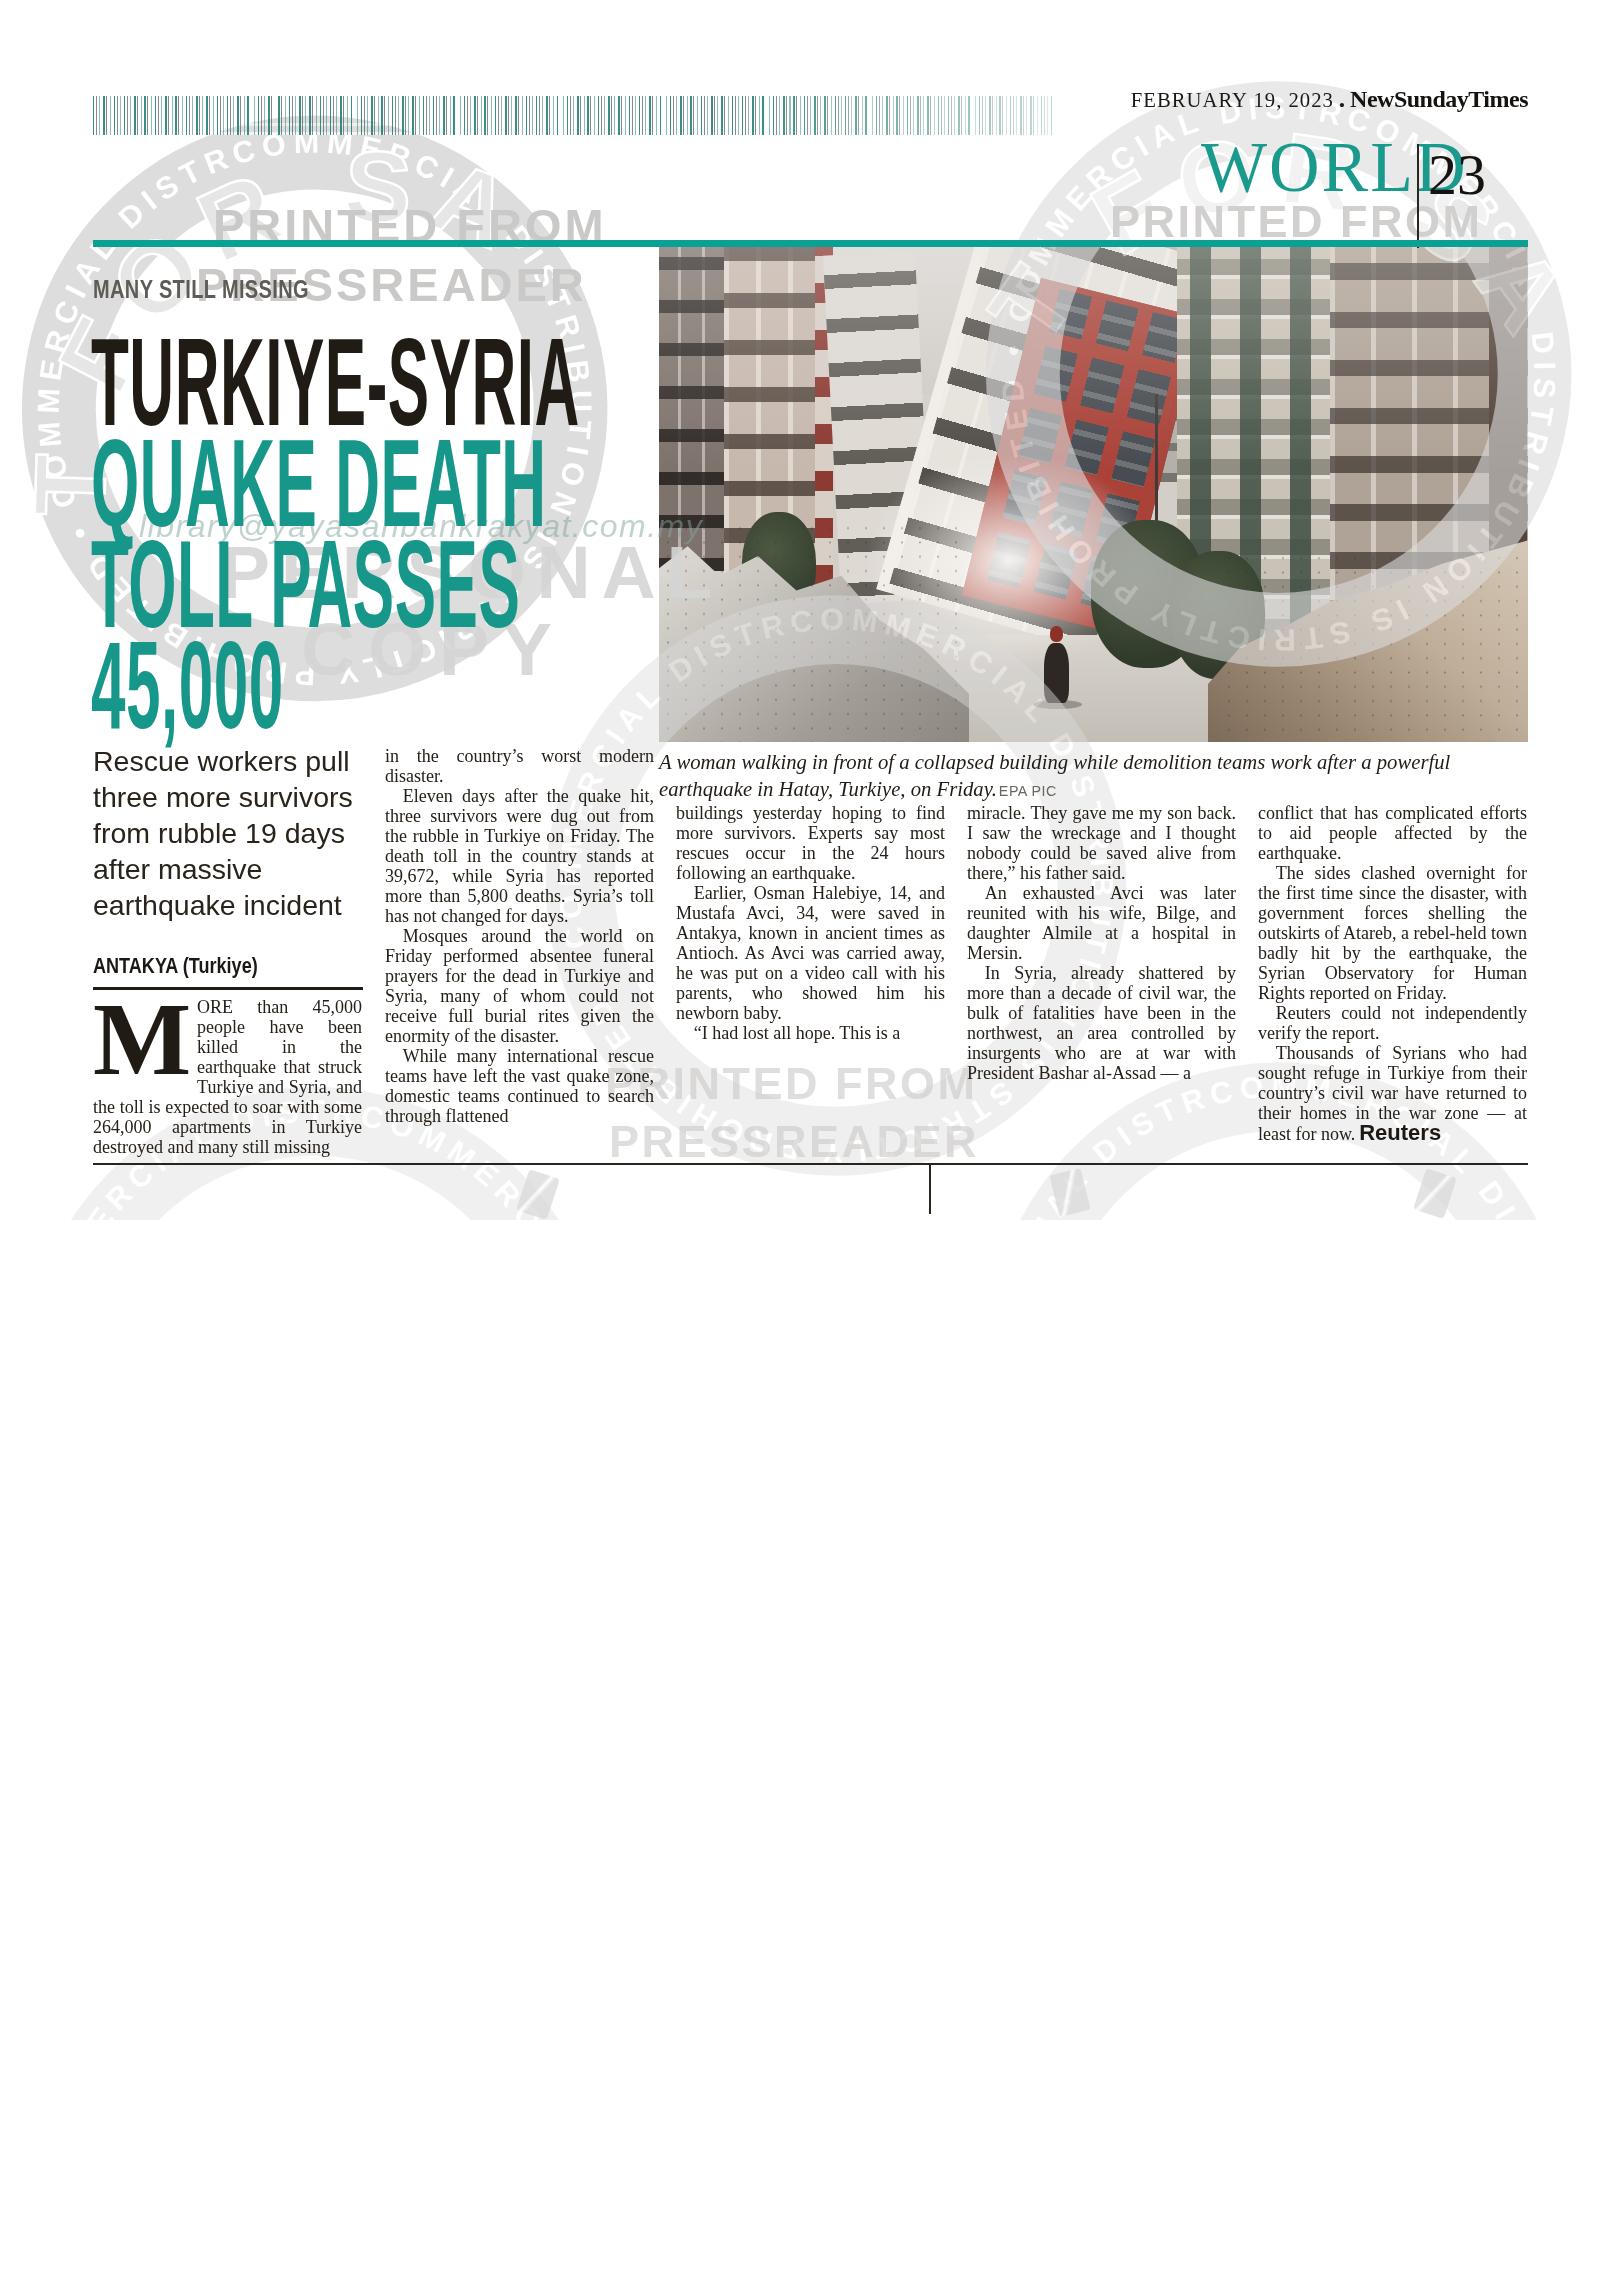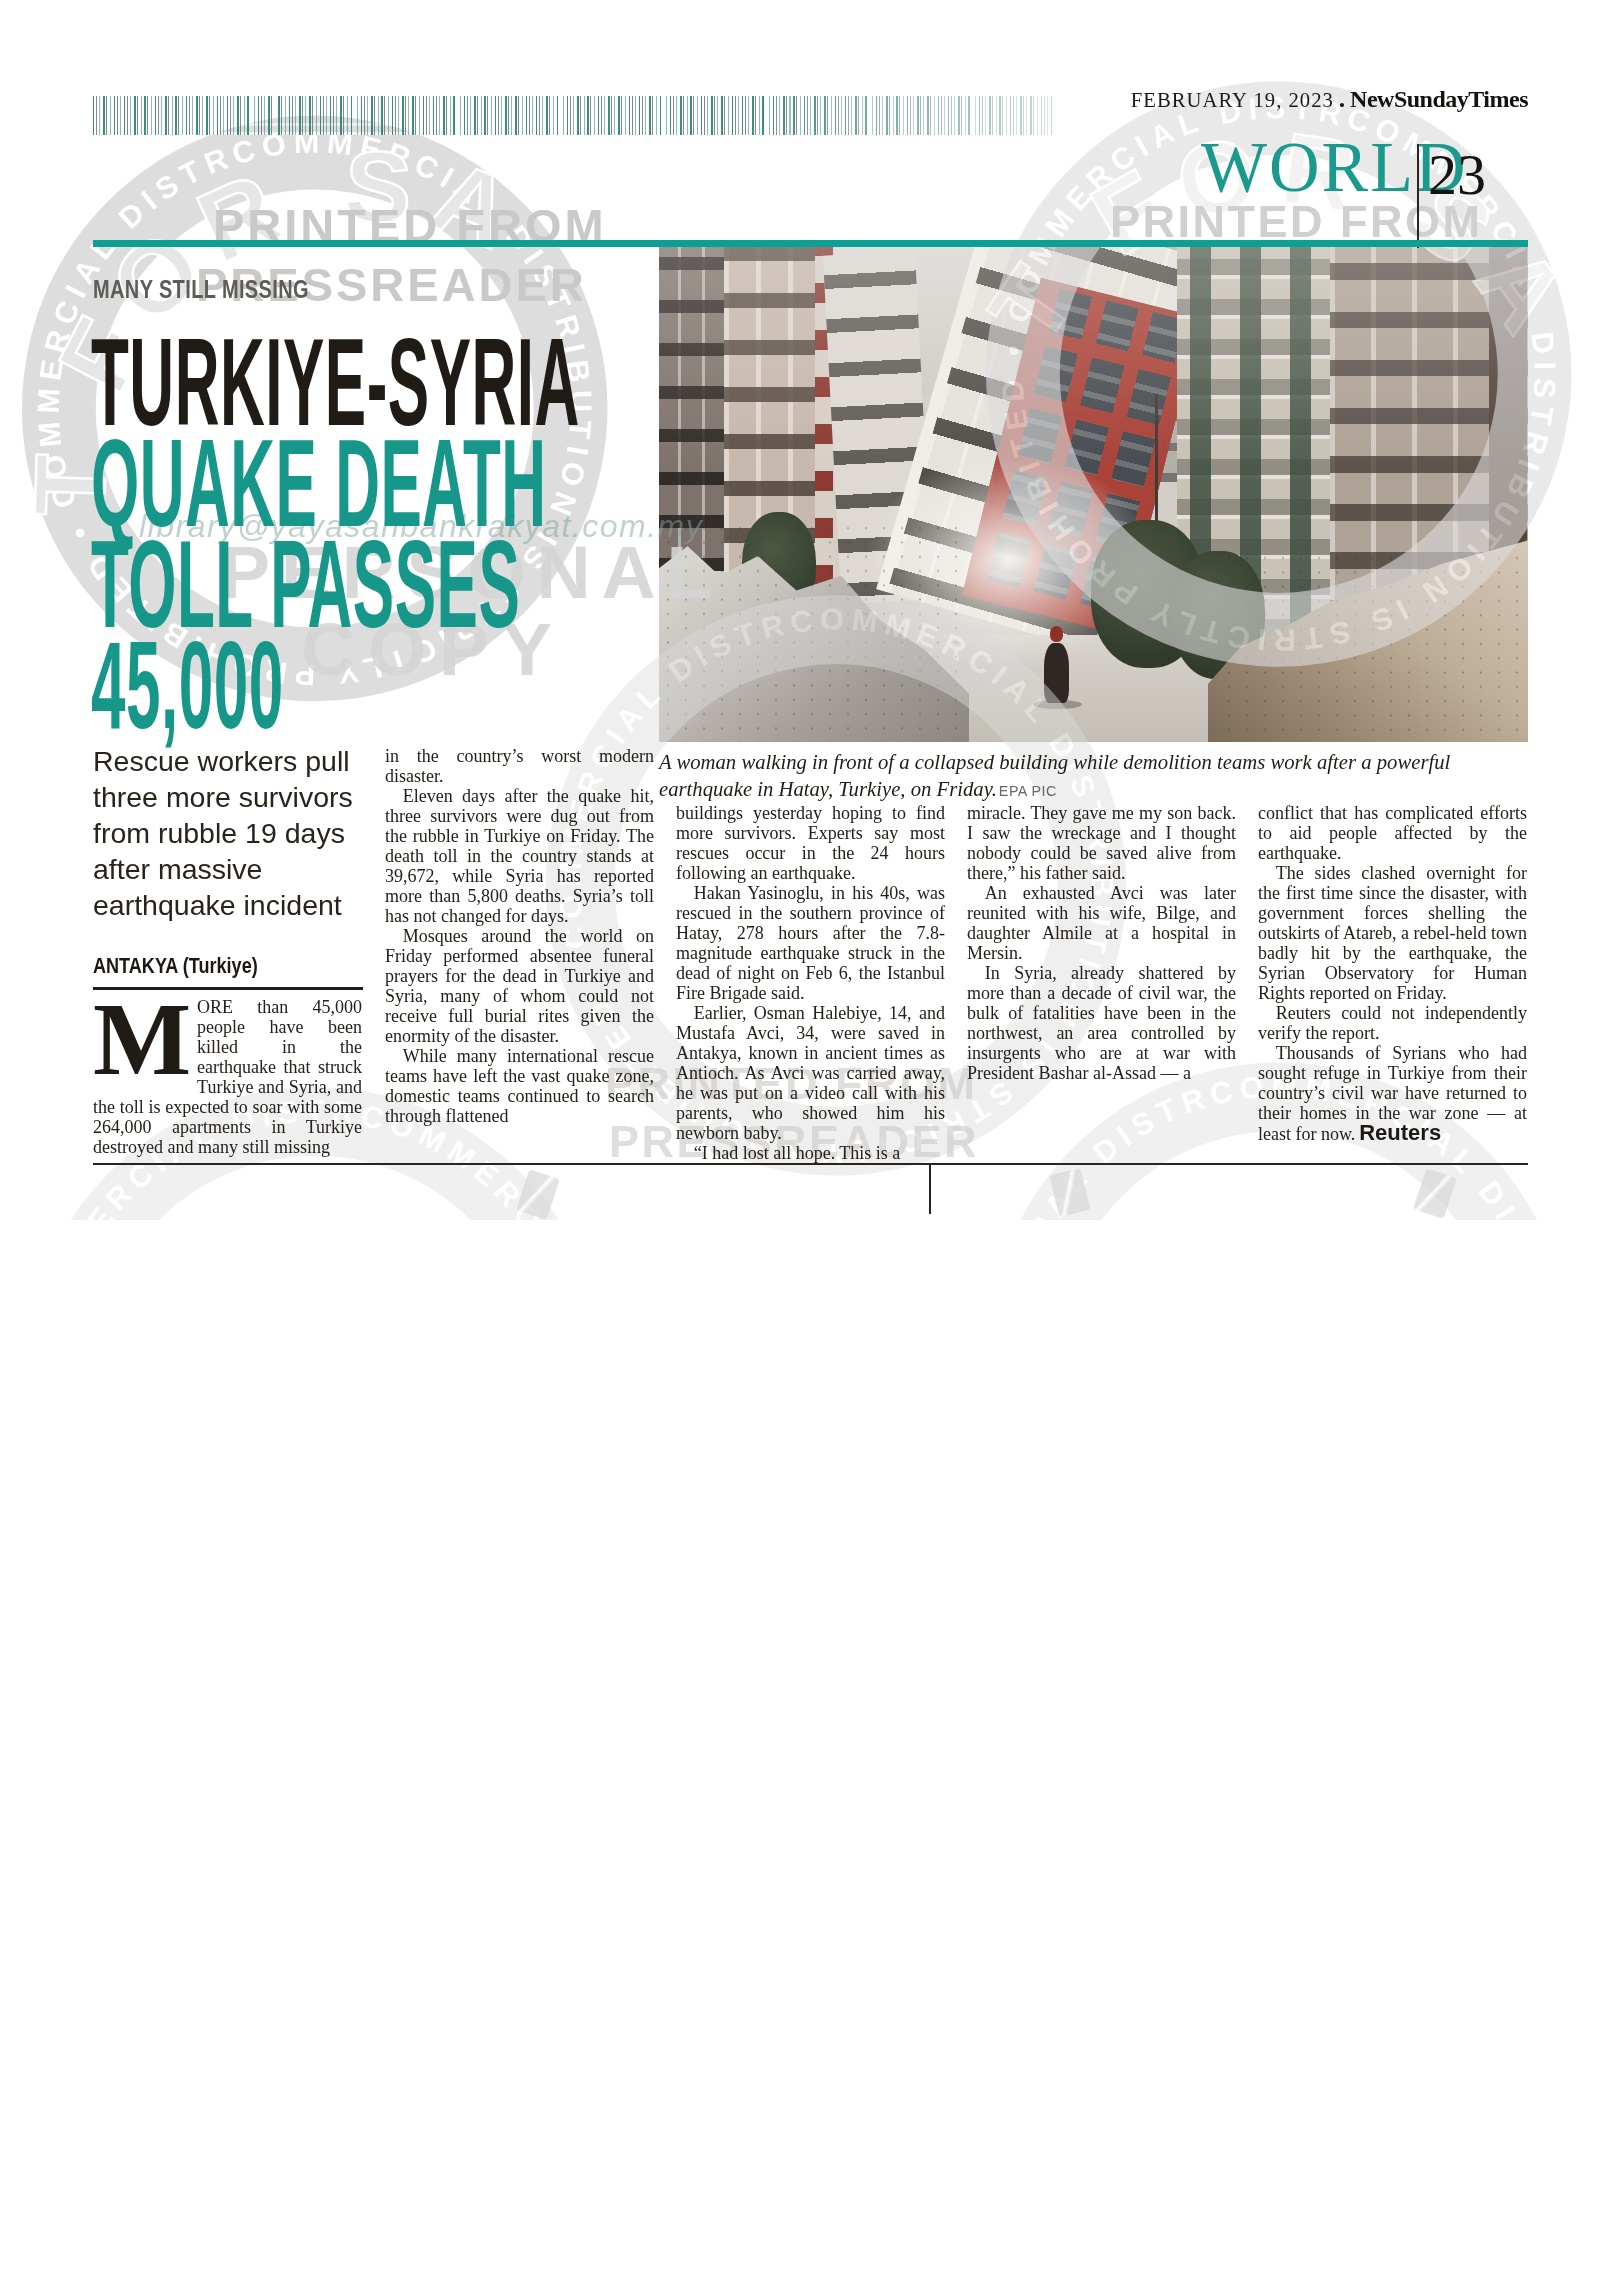--- a/index.html
+++ b/index.html
@@ -231,21 +231,20 @@
 
 <div class="abs ink col c2">
   <p>in the country’s worst modern disaster.</p>
   <p class="ind">Eleven days after the quake hit, three survivors were dug out from the rubble in Turkiye on Friday. The death toll in the country stands at 39,672, while Syria has reported more than 5,800 deaths. Syria’s toll has not changed for days.</p>
   <p class="ind">Mosques around the world on Friday performed absentee funeral prayers for the dead in Turkiye and Syria, many of whom could not receive full burial rites given the enormity of the disaster.</p>
   <p class="ind">While many international rescue teams have left the vast quake zone, domestic teams continued to search through flattened</p>
 </div>
 
 <div class="abs ink col c3">
   <p>buildings yesterday hoping to find more survivors. Experts say most rescues occur in the 24 hours following an earthquake.</p>
-  <p class="ind">Hakan Yasinoglu, in his 40s, was rescued in the southern province of Hatay, 278 hours after the 7.8-magnitude earthquake struck in the dead of night on Feb 6, the Istanbul Fire Brigade said.</p>
   <p class="ind">Earlier, Osman Halebiye, 14, and Mustafa Avci, 34, were saved in Antakya, known in ancient times as Antioch. As Avci was carried away, he was put on a video call with his parents, who showed him his newborn baby.</p>
   <p class="ind">“I had lost all hope. This is a</p>
 </div>
 
 <div class="abs ink col c4">
   <p>miracle. They gave me my son back. I saw the wreckage and I thought nobody could be saved alive from there,” his father said.</p>
   <p class="ind">An exhausted Avci was later reunited with his wife, Bilge, and daughter Almile at a hospital in Mersin.</p>
   <p class="ind">In Syria, already shattered by more than a decade of civil war, the bulk of fatalities have been in the northwest, an area controlled by insurgents who are at war with President Bashar al-Assad — a</p>
 </div>
 

